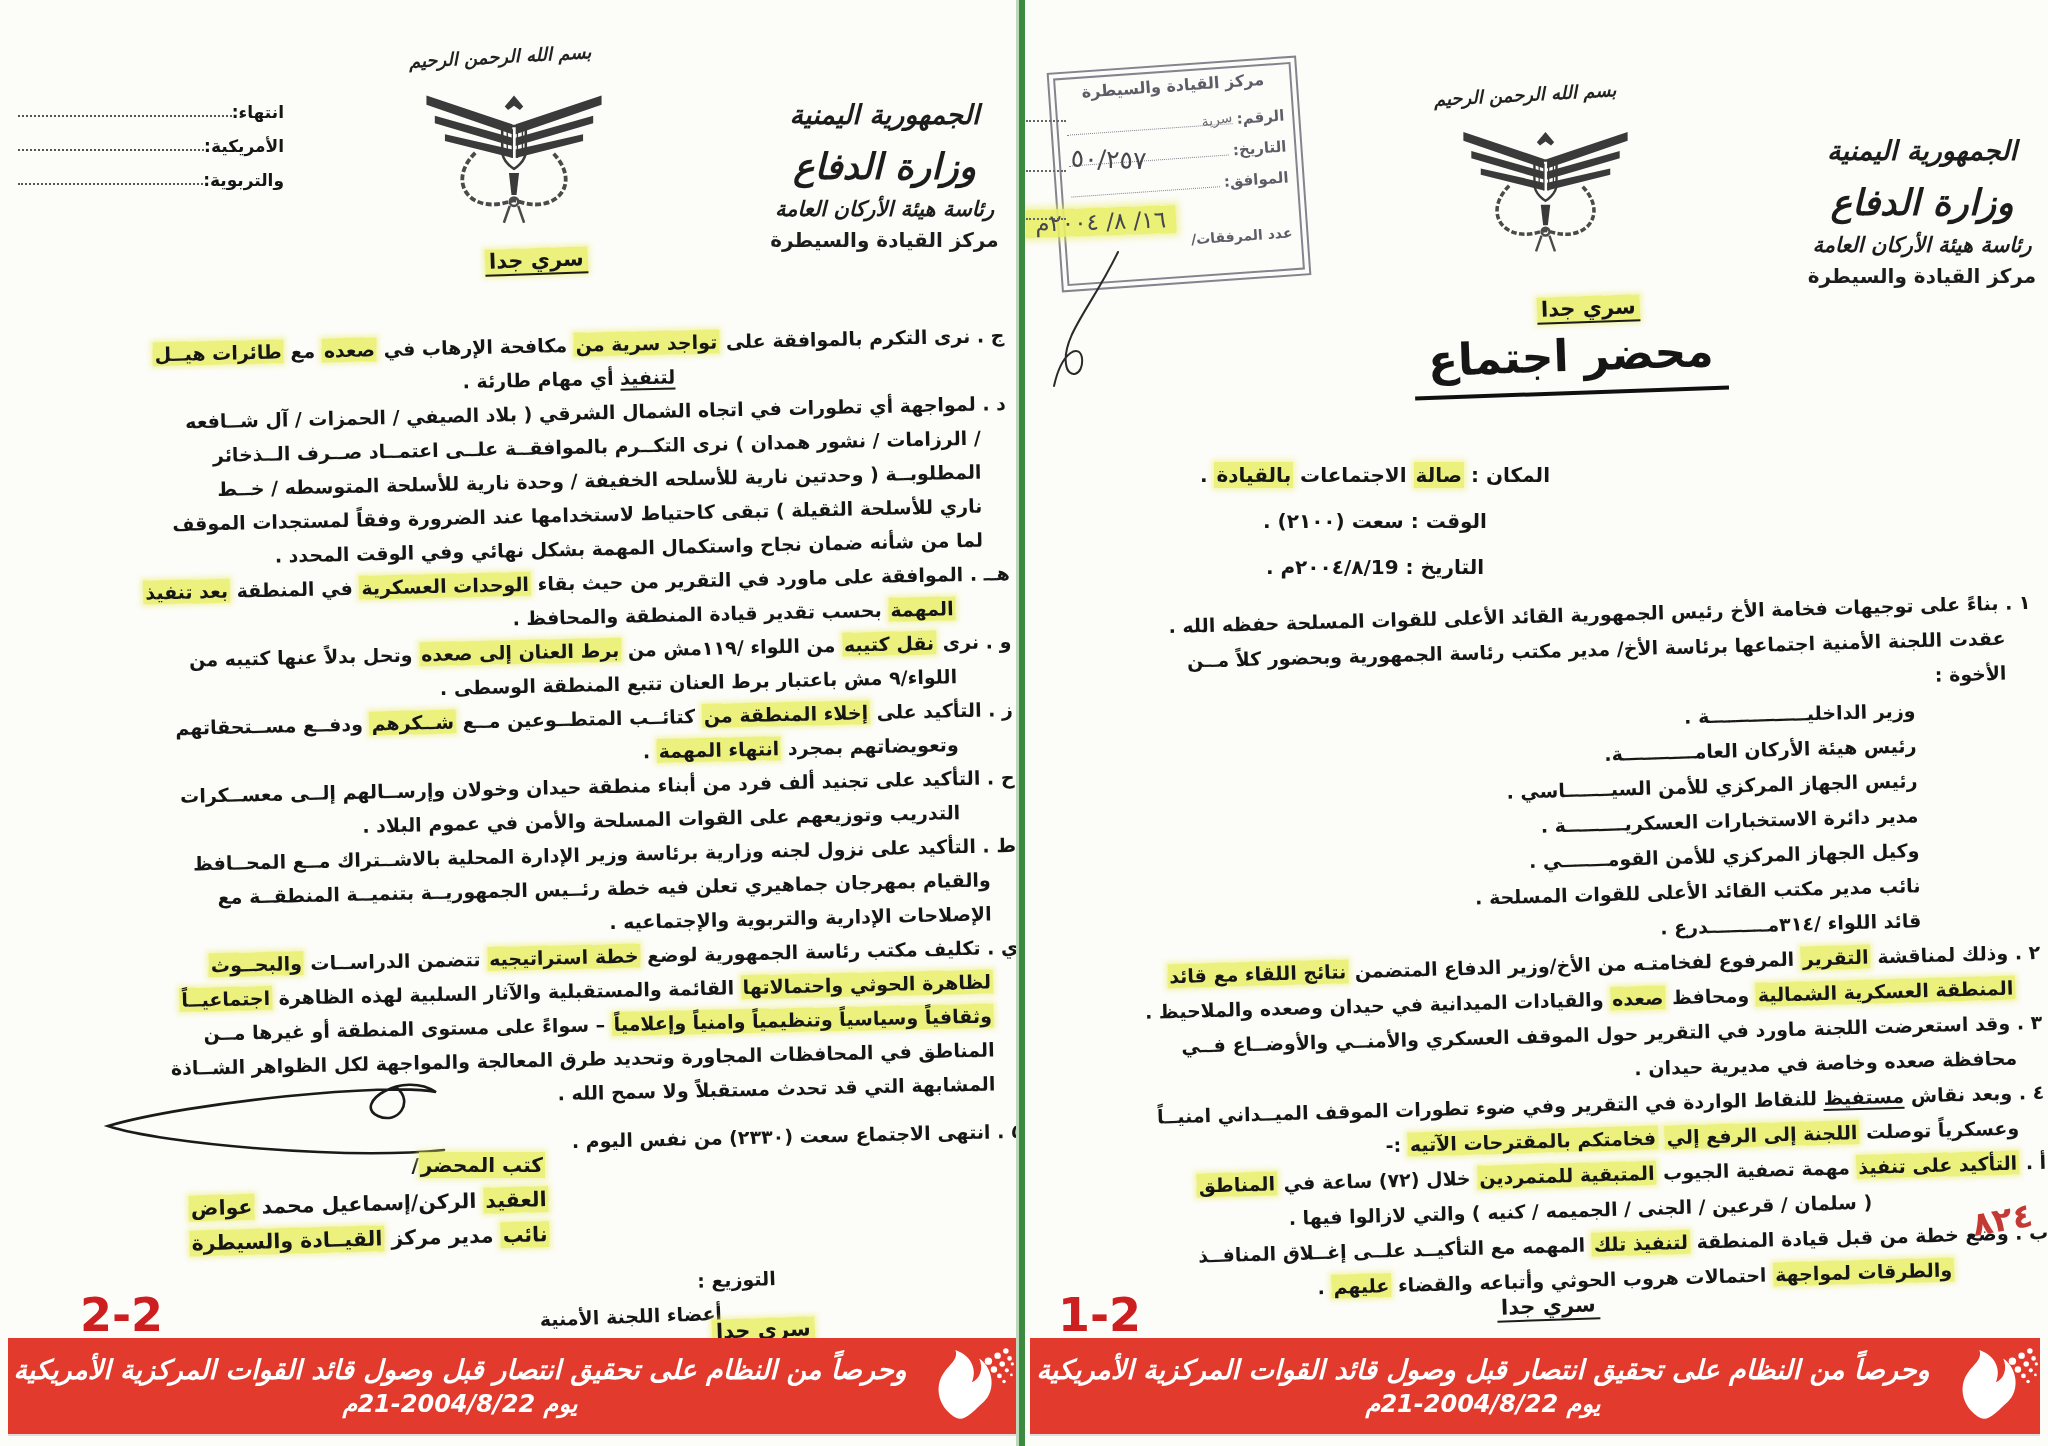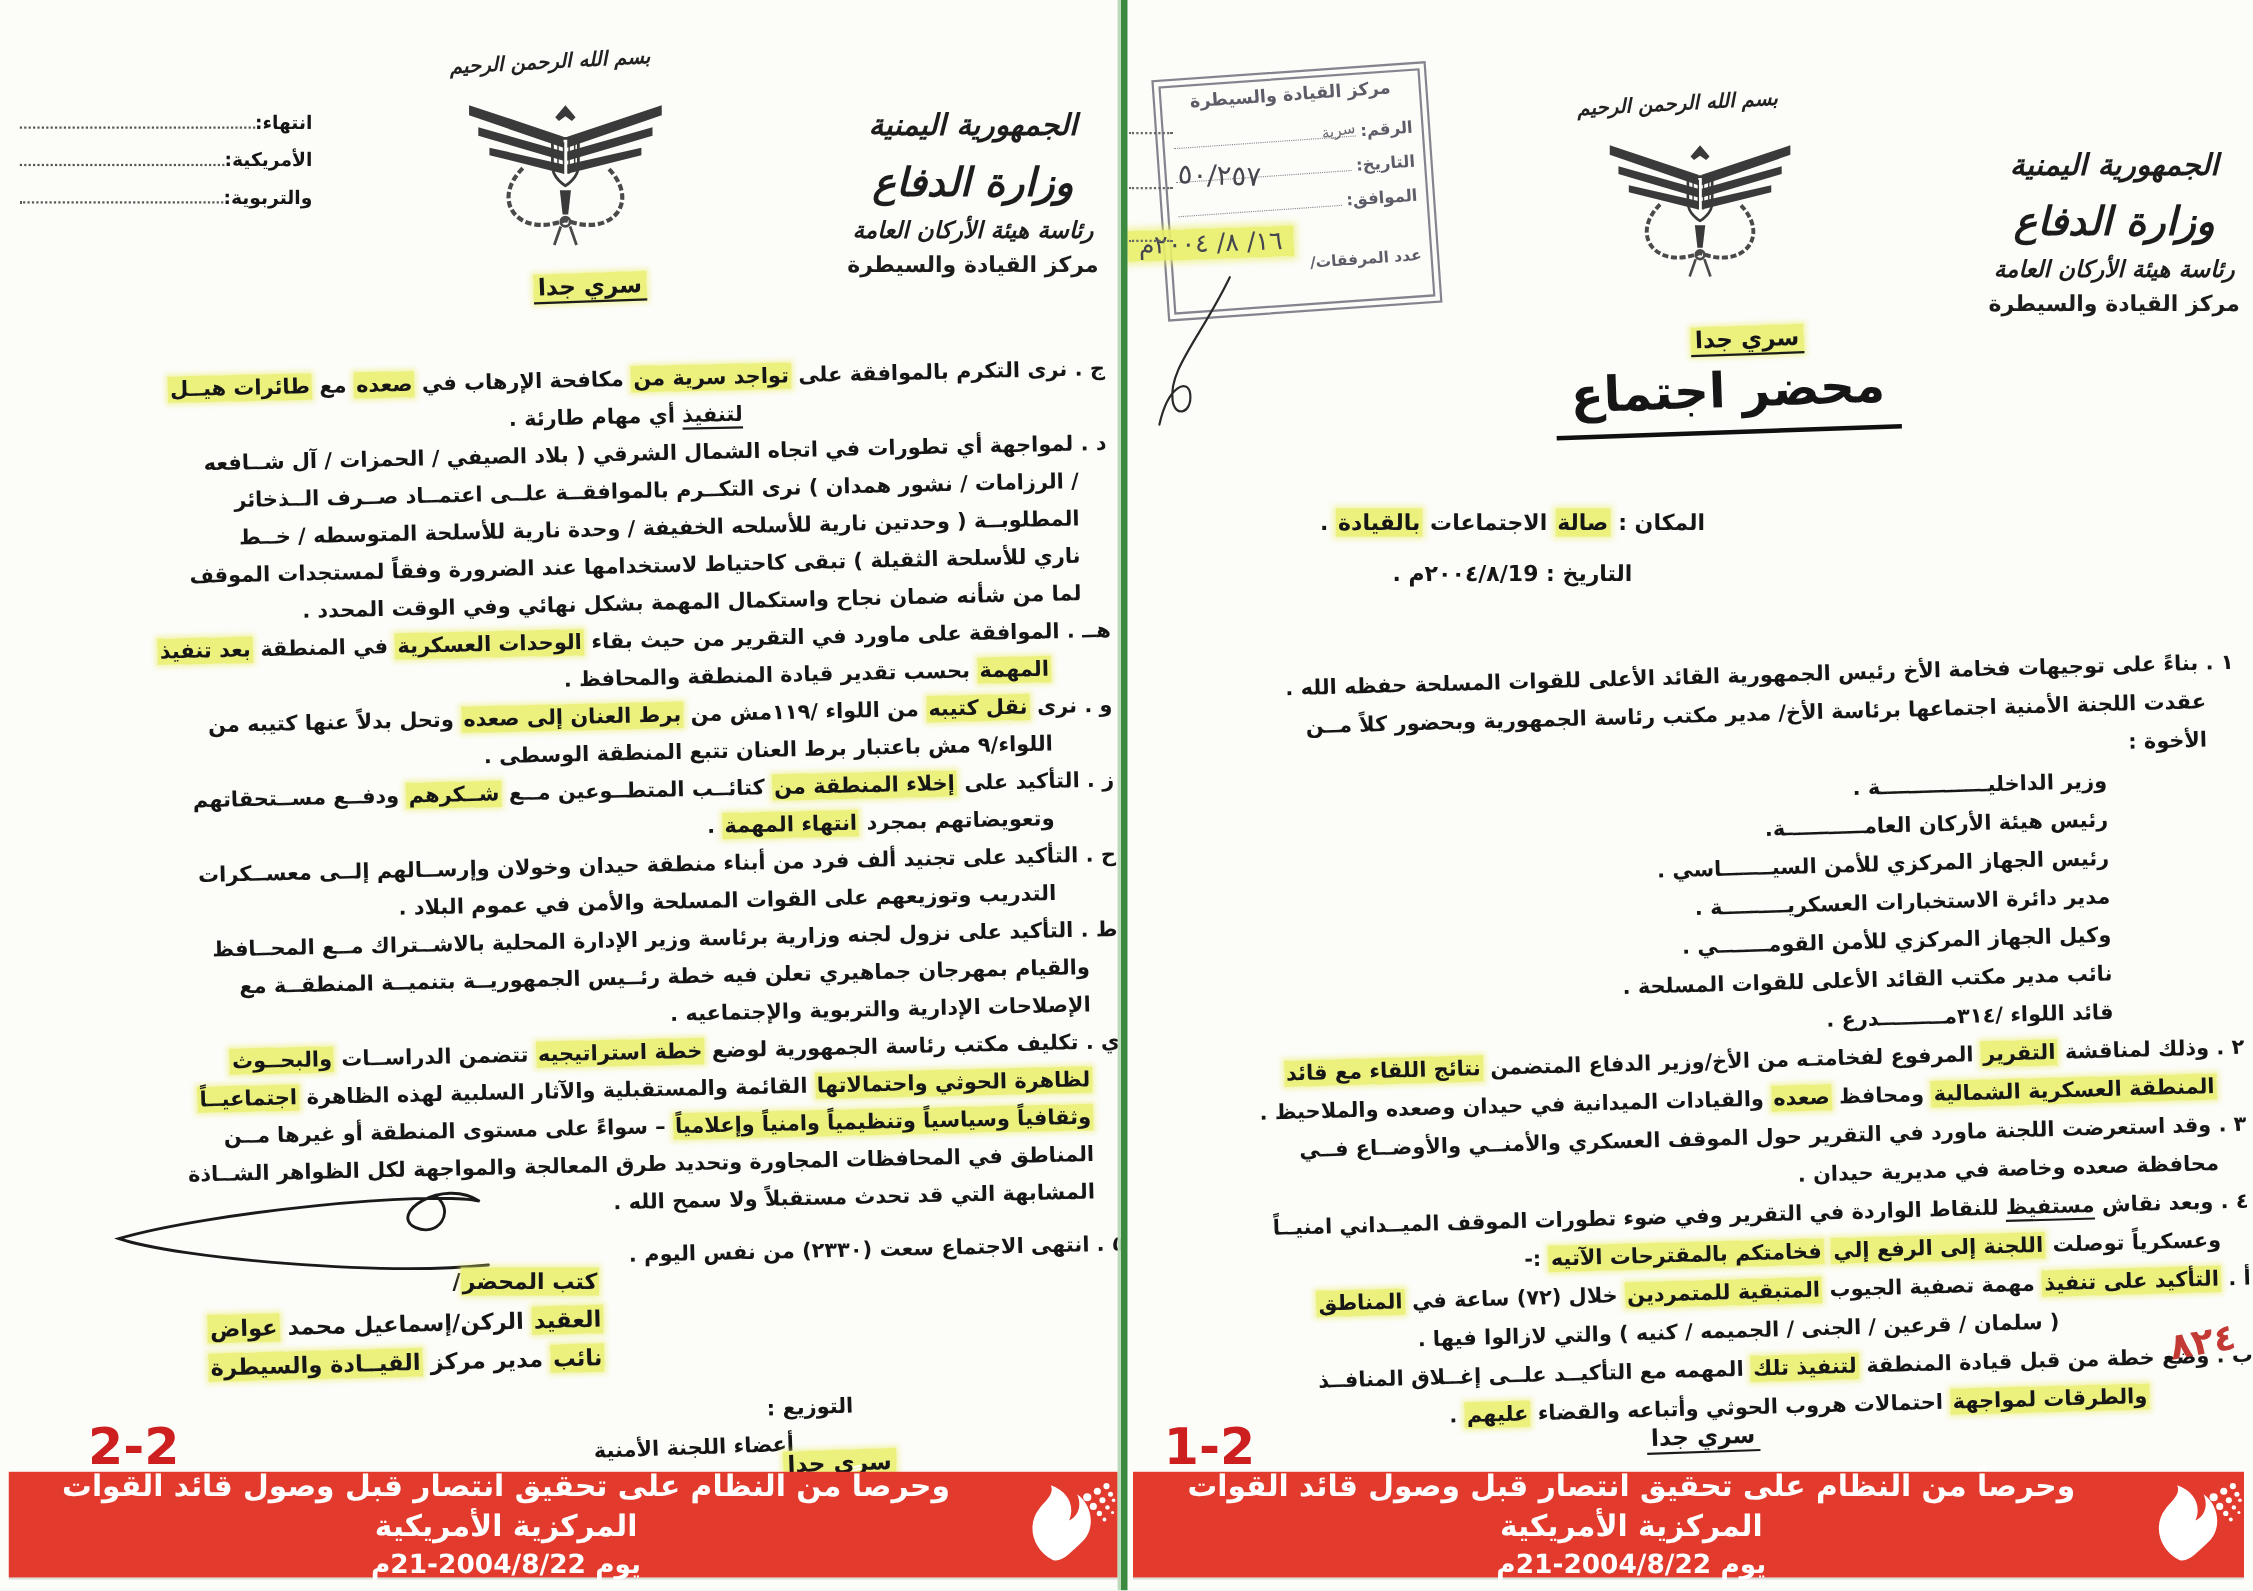--- a/index.html
+++ b/index.html
@@ -58,21 +58,21 @@
   .hand-num{font-size:25px;transform:rotate(6deg);}
   .hand-note{font-size:14px;opacity:.8;transform:rotate(-6deg);}
   .hand-date{font-size:23px;transform:rotate(2deg);background:rgba(233,239,104,0.9);
              box-shadow:0 0 6px 3px rgba(233,239,104,0.6);padding:1px 10px;direction:rtl;}
 
   
   .pagenum{position:absolute;color:#cd1f1f;font-weight:bold;font-size:46px;font-family:"DejaVu Sans",sans-serif;}
   .rednote{position:absolute;color:#c23a33;font-size:33px;font-weight:bold;transform:rotate(-10deg);direction:rtl;}
   .banner{position:absolute;height:96px;top:1338px;background:#e23a2c;display:flex;align-items:center;
           box-shadow:0 2px 0 rgba(0,0,0,.12);}
-  .banner .btxt{flex:1;direction:rtl;color:#fff;text-align:center;padding-right:8px;}
+  .banner .btxt{flex:1;direction:rtl;color:#fff;text-align:center;padding-right:8px;font-style:italic;}
   .banner .b1{font-size:27px;font-weight:bold;line-height:36px;}
   .banner .b2{font-size:24px;font-weight:bold;line-height:32px;}
   .banner .blogo{width:92px;height:86px;flex:0 0 auto;margin-left:4px;}
 
   .sigsvg,.pensvg{position:absolute;}
   .sig-head{font-size:20px;}
   .sig-lines{font-size:20.5px;line-height:35px;transform:rotate(-1.5deg);}
   .dist{font-size:19px;line-height:33px;transform:rotate(-2deg);}
 </style>
 </head>
@@ -255,20 +255,21 @@
     <div class="mini-dots" style="left:0;top:120px;"></div>
     <div class="mini-dots" style="left:0;top:170px;"></div>
     <div class="mini-dots" style="left:0;top:218px;"></div>
 
     <div class="secret hl" style="top:296px;right:408px;">سري جدا</div>
 
     <div class="doc-title" style="top:330px;right:320px;">محضر اجتماع</div>
 
     <div class="tlines meta" style="top:452px;right:498px;text-align:center;">
         <div class="tline"><span>المكان : </span><span class="hl">صالة</span><span> الاجتماعات </span><span class="hl">بالقيادة</span><span> .</span></div>
+        <div class="tline"><span>الوقت : سعت (٢١٠٠) .</span></div>
         <div class="tline"><span>التاريخ : ٢٠٠٤/٨/19م .</span></div>
       </div>
 
     <div class="tlines right-body" style="top:585px;right:18px;left:10px;">
         <div class="tline"><span>١ . بناءً على توجيهات فخامة الأخ رئيس الجمهورية القائد الأعلى للقوات المسلحة حفظه الله .</span></div>
         <div class="tline ind1"><span>عقدت اللجنة الأمنية اجتماعها برئاسة الأخ/ مدير مكتب رئاسة الجمهورية وبحضور كلاً مــن</span></div>
         <div class="tline ind1"><span>الأخوة :</span></div>
         <div class="tline list"><span>وزير الداخليـــــــــــــــة .</span></div>
         <div class="tline list"><span>رئيس هيئة الأركان العامـــــــــــة.</span></div>
         <div class="tline list"><span>رئيس الجهاز المركزي للأمن السيـــــــاسي .</span></div>

